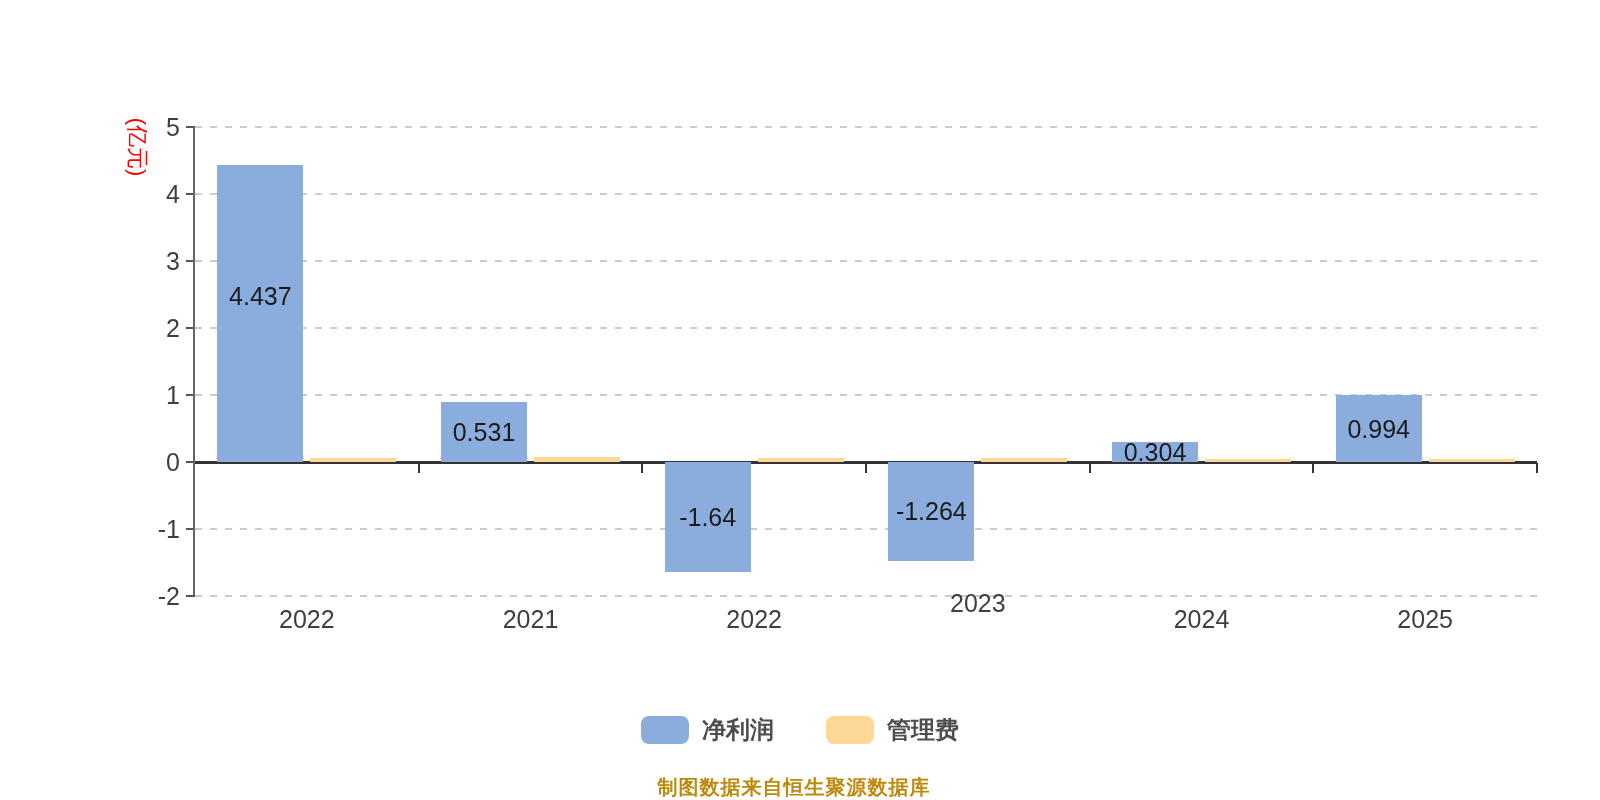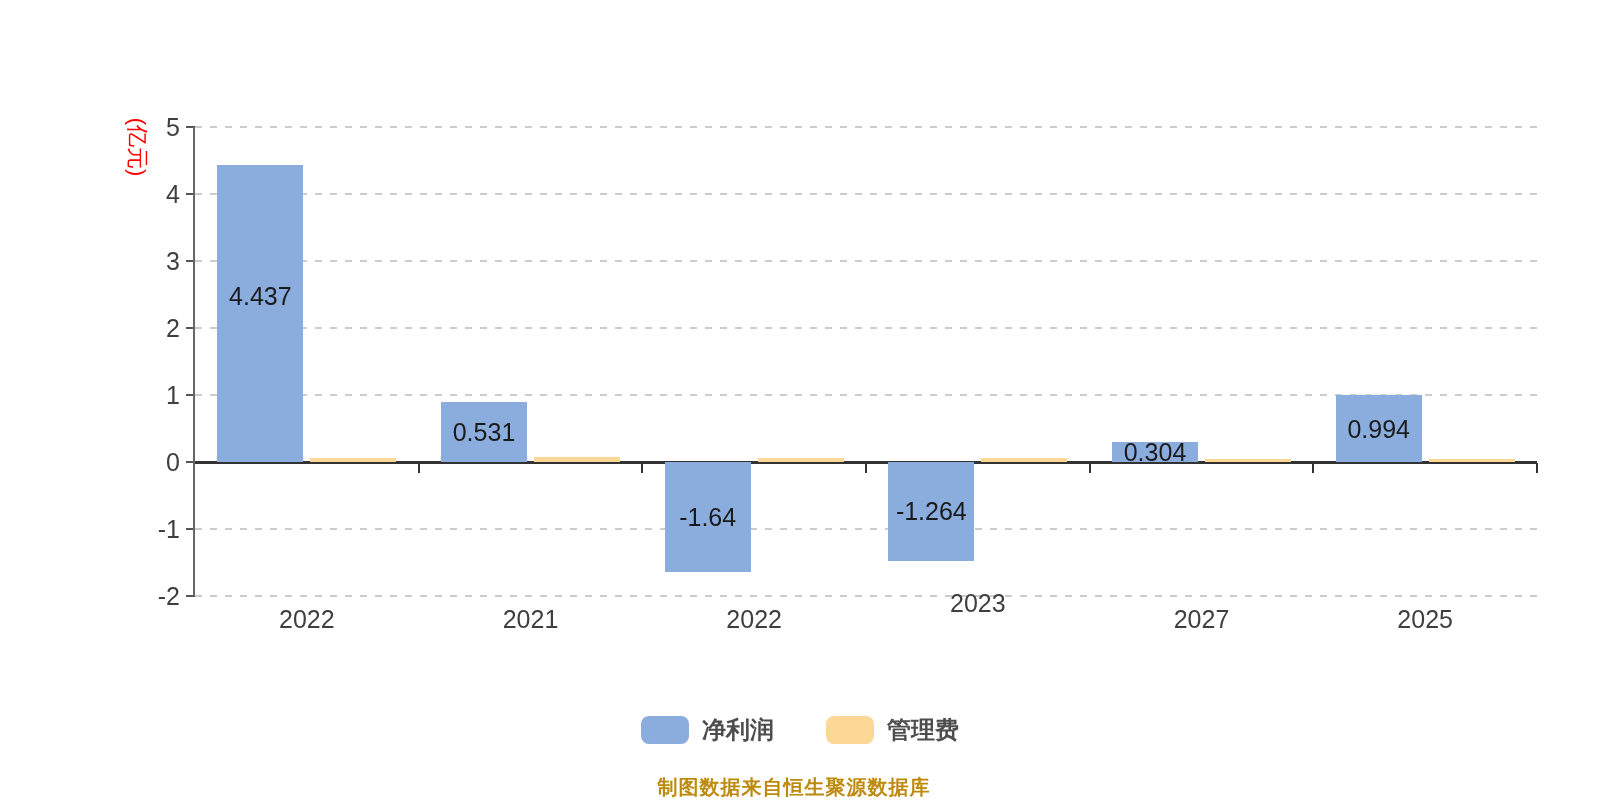--- a/index.html
+++ b/index.html
@@ -82,21 +82,21 @@
       <div class="x-tick" style="left: 417.667px; top: 463px;"></div>
       <div class="x-tick" style="left: 641.333px; top: 463px;"></div>
       <div class="x-tick" style="left: 865px; top: 463px;"></div>
       <div class="x-tick" style="left: 1088.67px; top: 463px;"></div>
       <div class="x-tick" style="left: 1312.33px; top: 463px;"></div>
       <div class="x-tick" style="left: 1536px; top: 463px;"></div>
       <div class="x-tick-label" style="left: 246.833px; top: 604px;">2022</div>
       <div class="x-tick-label" style="left: 470.5px; top: 604px;">2021</div>
       <div class="x-tick-label" style="left: 694.167px; top: 604px;">2022</div>
       <div class="x-tick-label" style="left: 917.833px; top: 588px;">2023</div>
-      <div class="x-tick-label" style="left: 1141.5px; top: 604px;">2027</div>
+      <div class="x-tick-label" style="left: 1141.5px; top: 604px;">2024</div>
       <div class="x-tick-label" style="left: 1365.17px; top: 604px;">2025</div>
       <div class="bar" style="left: 217.333px; top: 164.721px; width: 86px; height: 297.279px; background: rgb(139, 173, 222);"></div>
       <div class="bar-value-label" style="left: 200.333px; top: 282px; text-align: center;">4.437</div>
       <div class="bar" style="left: 441px; top: 402.236px; width: 86px; height: 59.764px; background: rgb(139, 173, 222);"></div>
       <div class="bar-value-label" style="left: 424px; top: 418.118px;">0.531</div>
       <div class="bar" style="left: 664.667px; top: 462px; width: 86px; height: 109.88px; background: rgb(139, 173, 222);"></div>
       <div class="bar-value-label" style="left: 647.667px; top: 502.94px;">-1.64</div>
       <div class="bar" style="left: 888.333px; top: 462px; width: 86px; height: 98.624px; background: rgb(139, 173, 222);"></div>
       <div class="bar-value-label" style="left: 871.333px; top: 497.312px;">-1.264</div>
       <div class="bar" style="left: 1112px; top: 441.632px; width: 86px; height: 20.368px; background: rgb(139, 173, 222);"></div>

